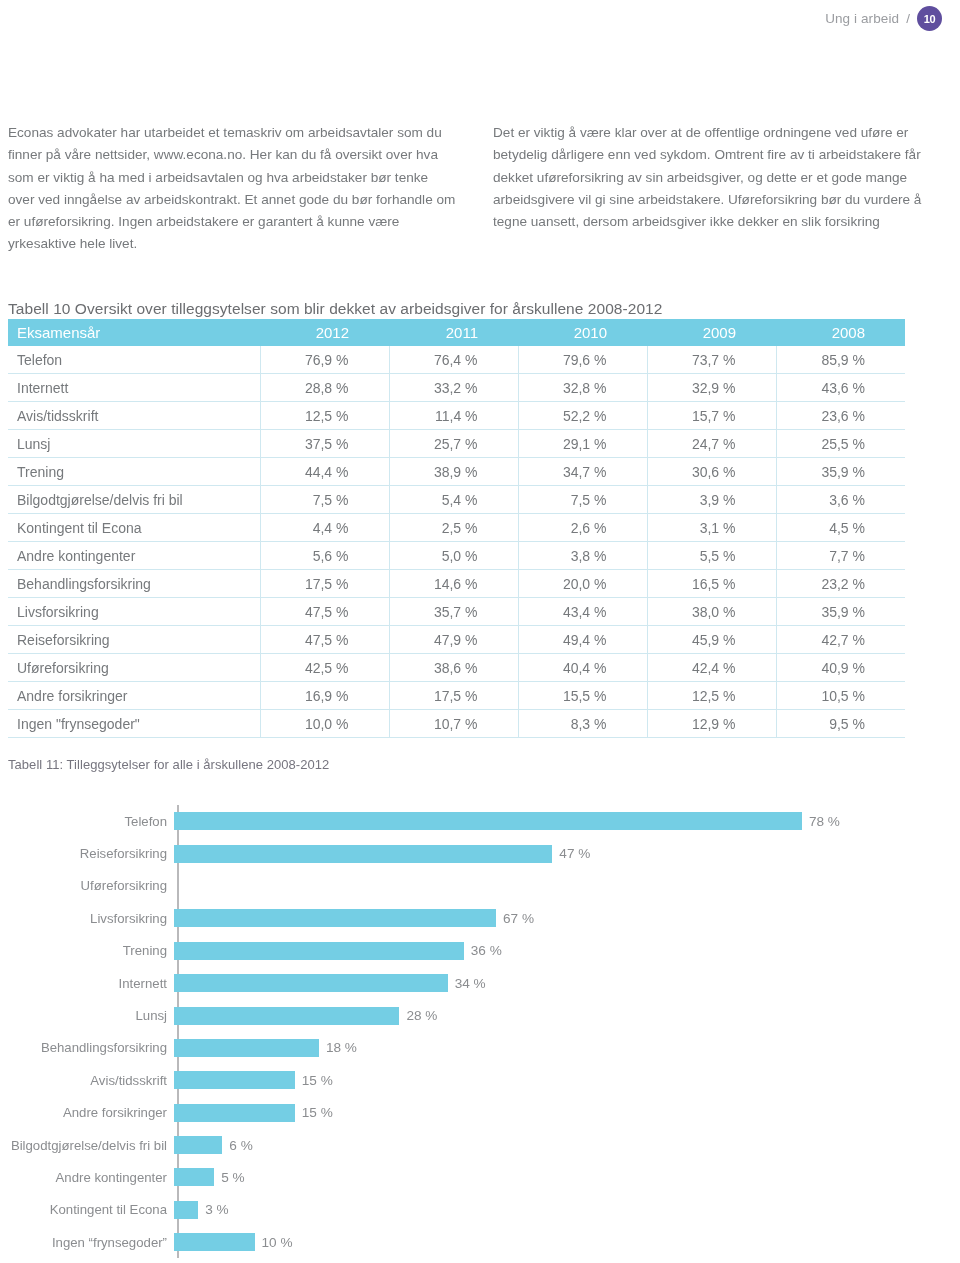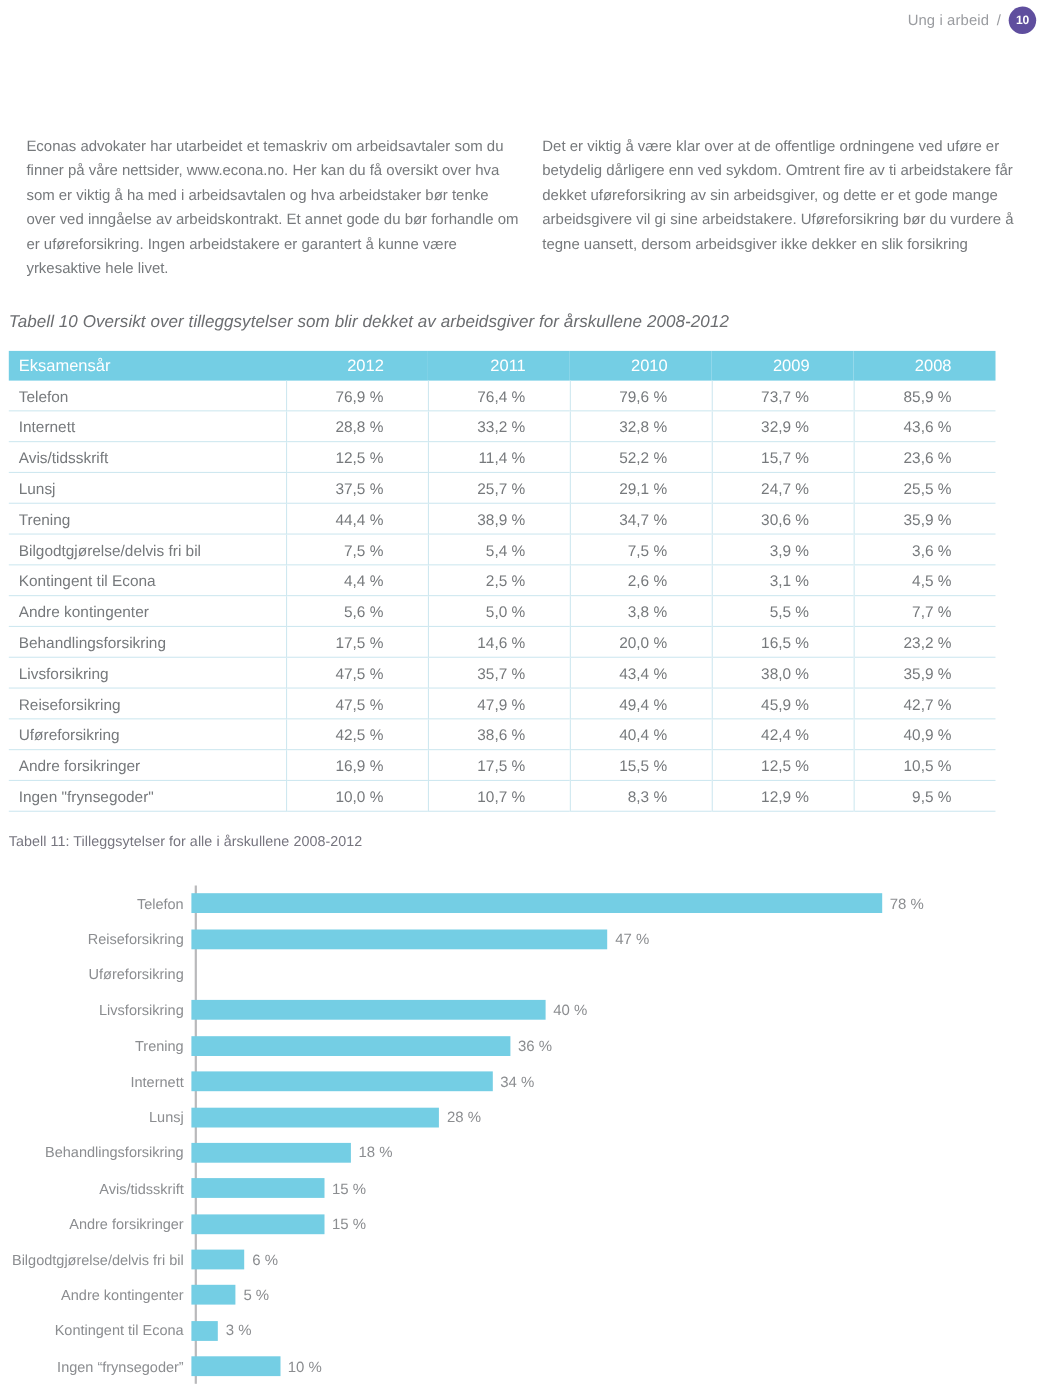--- a/index.html
+++ b/index.html
@@ -40,41 +40,40 @@
     display: flex;
     align-items: center;
     justify-content: center;
     letter-spacing: -.3px;
   }
 
   
   .intro {
     position: absolute;
     top: 122px;
-    left: 24px;
+    left: 8px;
     width: 936px;
     display: flex;
-    gap: 20px;
+    gap: 36px;
   }
   .intro-col {
     width: 449px;
     font-size: 13.6px;
     line-height: 22.3px;
     color: #76797c;
   }
 
   
   .table-caption {
     position: absolute;
-    top: 284px;
+    top: 300px;
     left: 8px;
     font-size: 15.5px;
     color: #6b6d70;
     letter-spacing: .05px;
-    font-style: italic;
   }
   .data-table {
     position: absolute;
     top: 319px;
     left: 8px;
     width: 897px;
     border-collapse: collapse;
     font-size: 14px;
   }
   .data-table th,
@@ -334,21 +333,21 @@
           <div class="bar-value">47 %</div>
         </div>
       </div>
       <div class="bar-row">
         <div class="bar-label">Uføreforsikring</div>
       </div>
       <div class="bar-row">
         <div class="bar-label">Livsforsikring</div>
         <div class="bar-wrap">
           <div class="bar" style="width: 322px; background: rgb(116, 206, 228);"></div>
-          <div class="bar-value">40 %</div>
+          <div class="bar-value">67 %</div>
         </div>
       </div>
       <div class="bar-row">
         <div class="bar-label">Trening</div>
         <div class="bar-wrap">
           <div class="bar" style="width: 289.8px; background: rgb(116, 206, 228);"></div>
           <div class="bar-value">36 %</div>
         </div>
       </div>
       <div class="bar-row">

